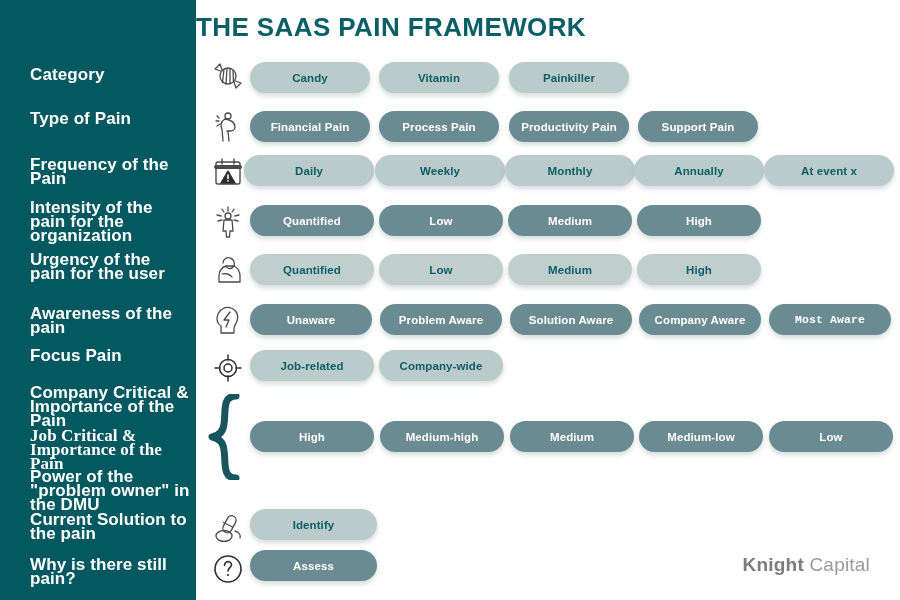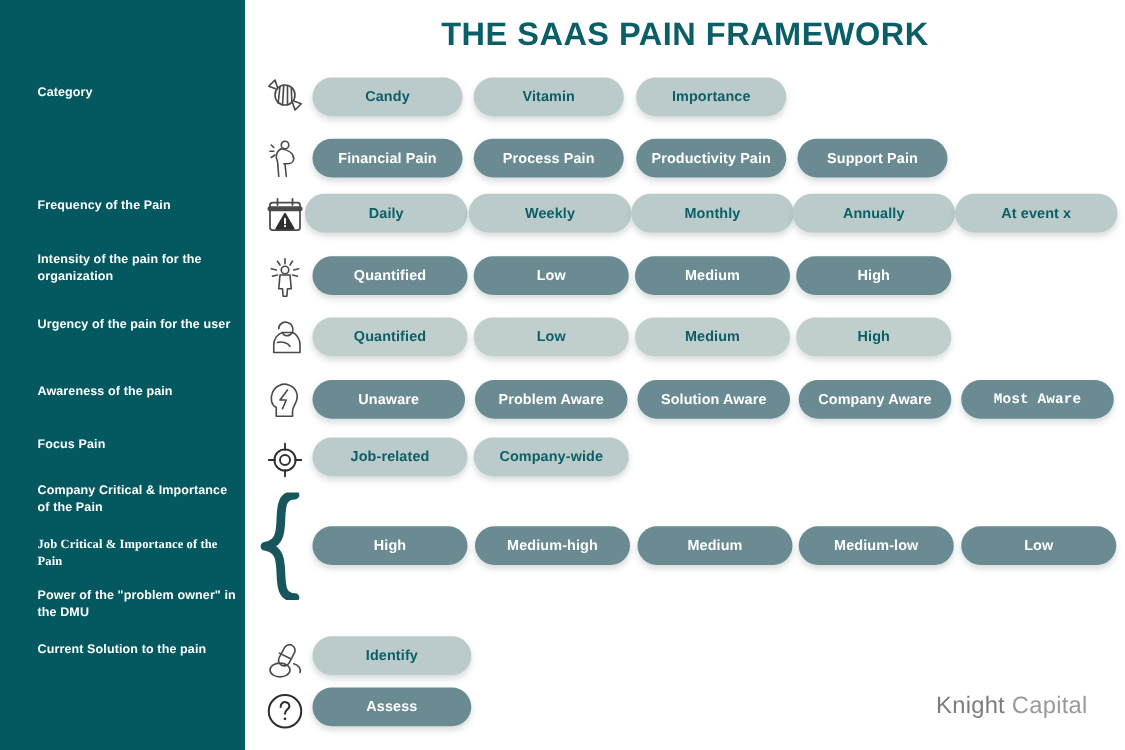--- a/index.html
+++ b/index.html
@@ -13,30 +13,29 @@
   #frame{position:absolute;inset:0;width:900px;height:600px;background:#fff;}
 
   
   #sidebar{
     position:absolute;left:0;top:0;width:196px;height:600px;
     background:#045960;
   }
   .side-row{
     position:absolute;left:30px;width:160px;
     color:#ffffff;
-    font-size:10px;
+    font-size:17px;
     font-weight:bold;
     line-height:14px;
     letter-spacing:.1px;
   }
 
   
   #title{
     position:absolute;left:196px;top:12px;width:704px;
-    text-align:center;
     color:#0a5e66;
     font-size:26px;
     font-weight:bold;
     letter-spacing:.4px;
   }
 
   
   .icon-cell{
     position:absolute;left:208px;width:40px;height:40px;
     display:flex;align-items:center;justify-content:center;
@@ -62,59 +61,61 @@
     position:absolute;left:206px;top:394px;width:44px;height:86px;
   }
 
   
   #logo{
     position:absolute;right:30px;top:554px;
     font-size:19px;
     color:#9a9a9a;
     letter-spacing:.2px;
   }
-  #logo .b{font-weight:normal;color:#7d7d7d;}
+  #logo .b{font-weight:bold;color:#7d7d7d;}
 </style>
 </head>
 <body>
 
 <div id="frame">
 
   <div id="sidebar">
       <div class="side-row" style="top: 68px;"><span>Category</span></div>
+      <div class="side-row" style="top: 112px;"><span>Type of Pain</span></div>
       <div class="side-row" style="top: 158px;"><span>Frequency of the Pain</span></div>
       <div class="side-row" style="top: 201px;"><span>Intensity of the pain for the organization</span></div>
       <div class="side-row" style="top: 253px;"><span>Urgency of the pain for the user</span></div>
       <div class="side-row" style="top: 307px;"><span>Awareness of the pain</span></div>
       <div class="side-row" style="top: 349px;"><span>Focus Pain</span></div>
       <div class="side-row" style="top: 386px;"><span>Company Critical &amp; Importance of the Pain</span></div>
       <div class="side-row" style="top: 429px; font-family: Liberation Serif, serif;"><span>Job Critical &amp; Importance of the Pain</span></div>
       <div class="side-row" style="top: 470px;"><span>Power of the "problem owner" in the DMU</span></div>
       <div class="side-row" style="top: 513px;"><span>Current Solution to the pain</span></div>
+      <div class="side-row" style="top: 558px;"><span>Why is there still pain?</span></div>
     </div>
 
   <div id="title">THE SAAS PAIN FRAMEWORK</div>
 
   <div id="rows">
       <div class="icon-cell" style="top: 57px;">
         <svg width="34" height="34" viewBox="0 0 34 34" fill="none" stroke="#4a4a4a" stroke-width="1.3" stroke-linecap="round" stroke-linejoin="round">
           <circle cx="17" cy="16" r="8"></circle>
           <path d="M11 10 L9 4 L4 9 L9.5 11"></path>
           <path d="M23 22 L25 28 L30 23 L24.5 21"></path>
           <path d="M13 9.2 L11.5 22.5 M16 8.3 L15 24 M19 8.6 L19 23.7 M22 10.2 L22.5 21.6"></path>
         </svg>
       </div>
       <div class="pill light" style="left: 250px; top: 62px; width: 120px; text-align: center;">
         <span>Candy</span>
       </div>
       <div class="pill light" style="left: 379px; top: 62px; width: 120px;">
         <span>Vitamin</span>
       </div>
       <div class="pill light" style="left: 509px; top: 62px; width: 120px;">
-        <span>Importance</span>
+        <span>Painkiller</span>
       </div>
       <div class="icon-cell" style="top: 107px;">
         <svg width="34" height="34" viewBox="0 0 34 34" fill="none" stroke="#4a4a4a" stroke-width="1.3" stroke-linecap="round" stroke-linejoin="round">
           <circle cx="17" cy="6" r="3"></circle>
           <path d="M14 9 C10 11 9 16 11 19 L12 31"></path>
           <path d="M14 9 C20 10 24 13 24 17 C24 20 21 21 19 21 L16 21"></path>
           <path d="M17 21 L18 31"></path>
           <path d="M6 6 L8 8 M5 11 L8 11 M6 16 L9 14"></path>
         </svg>
       </div>

